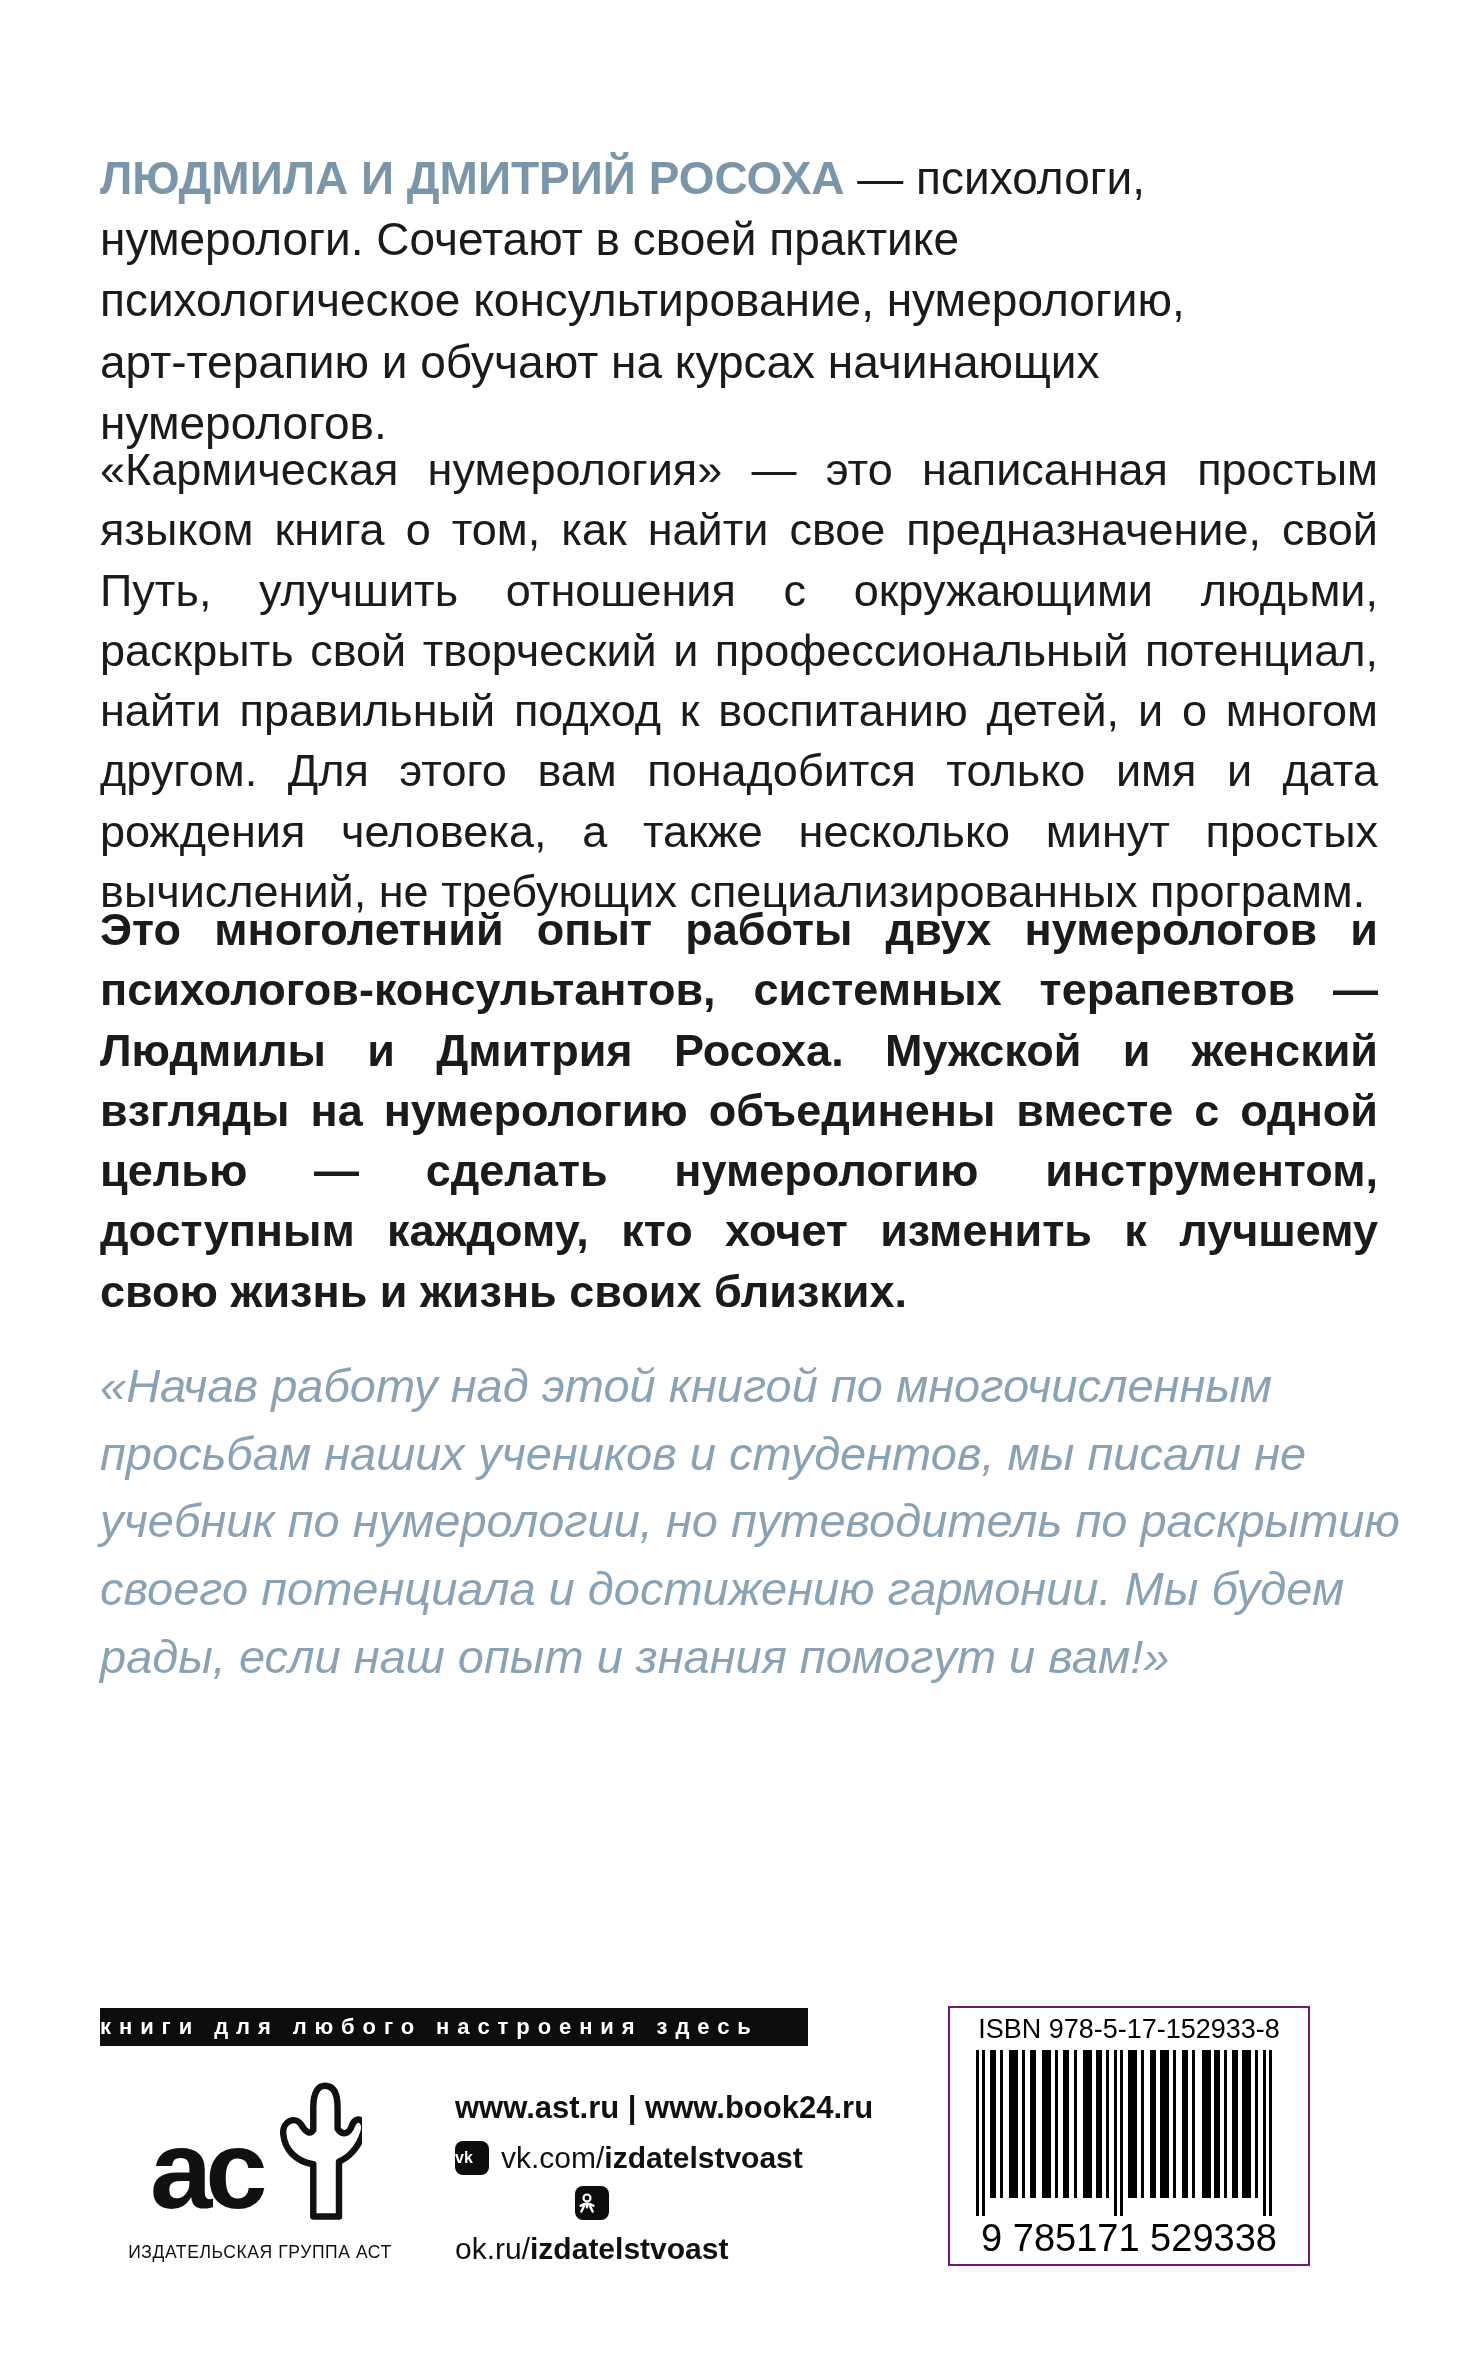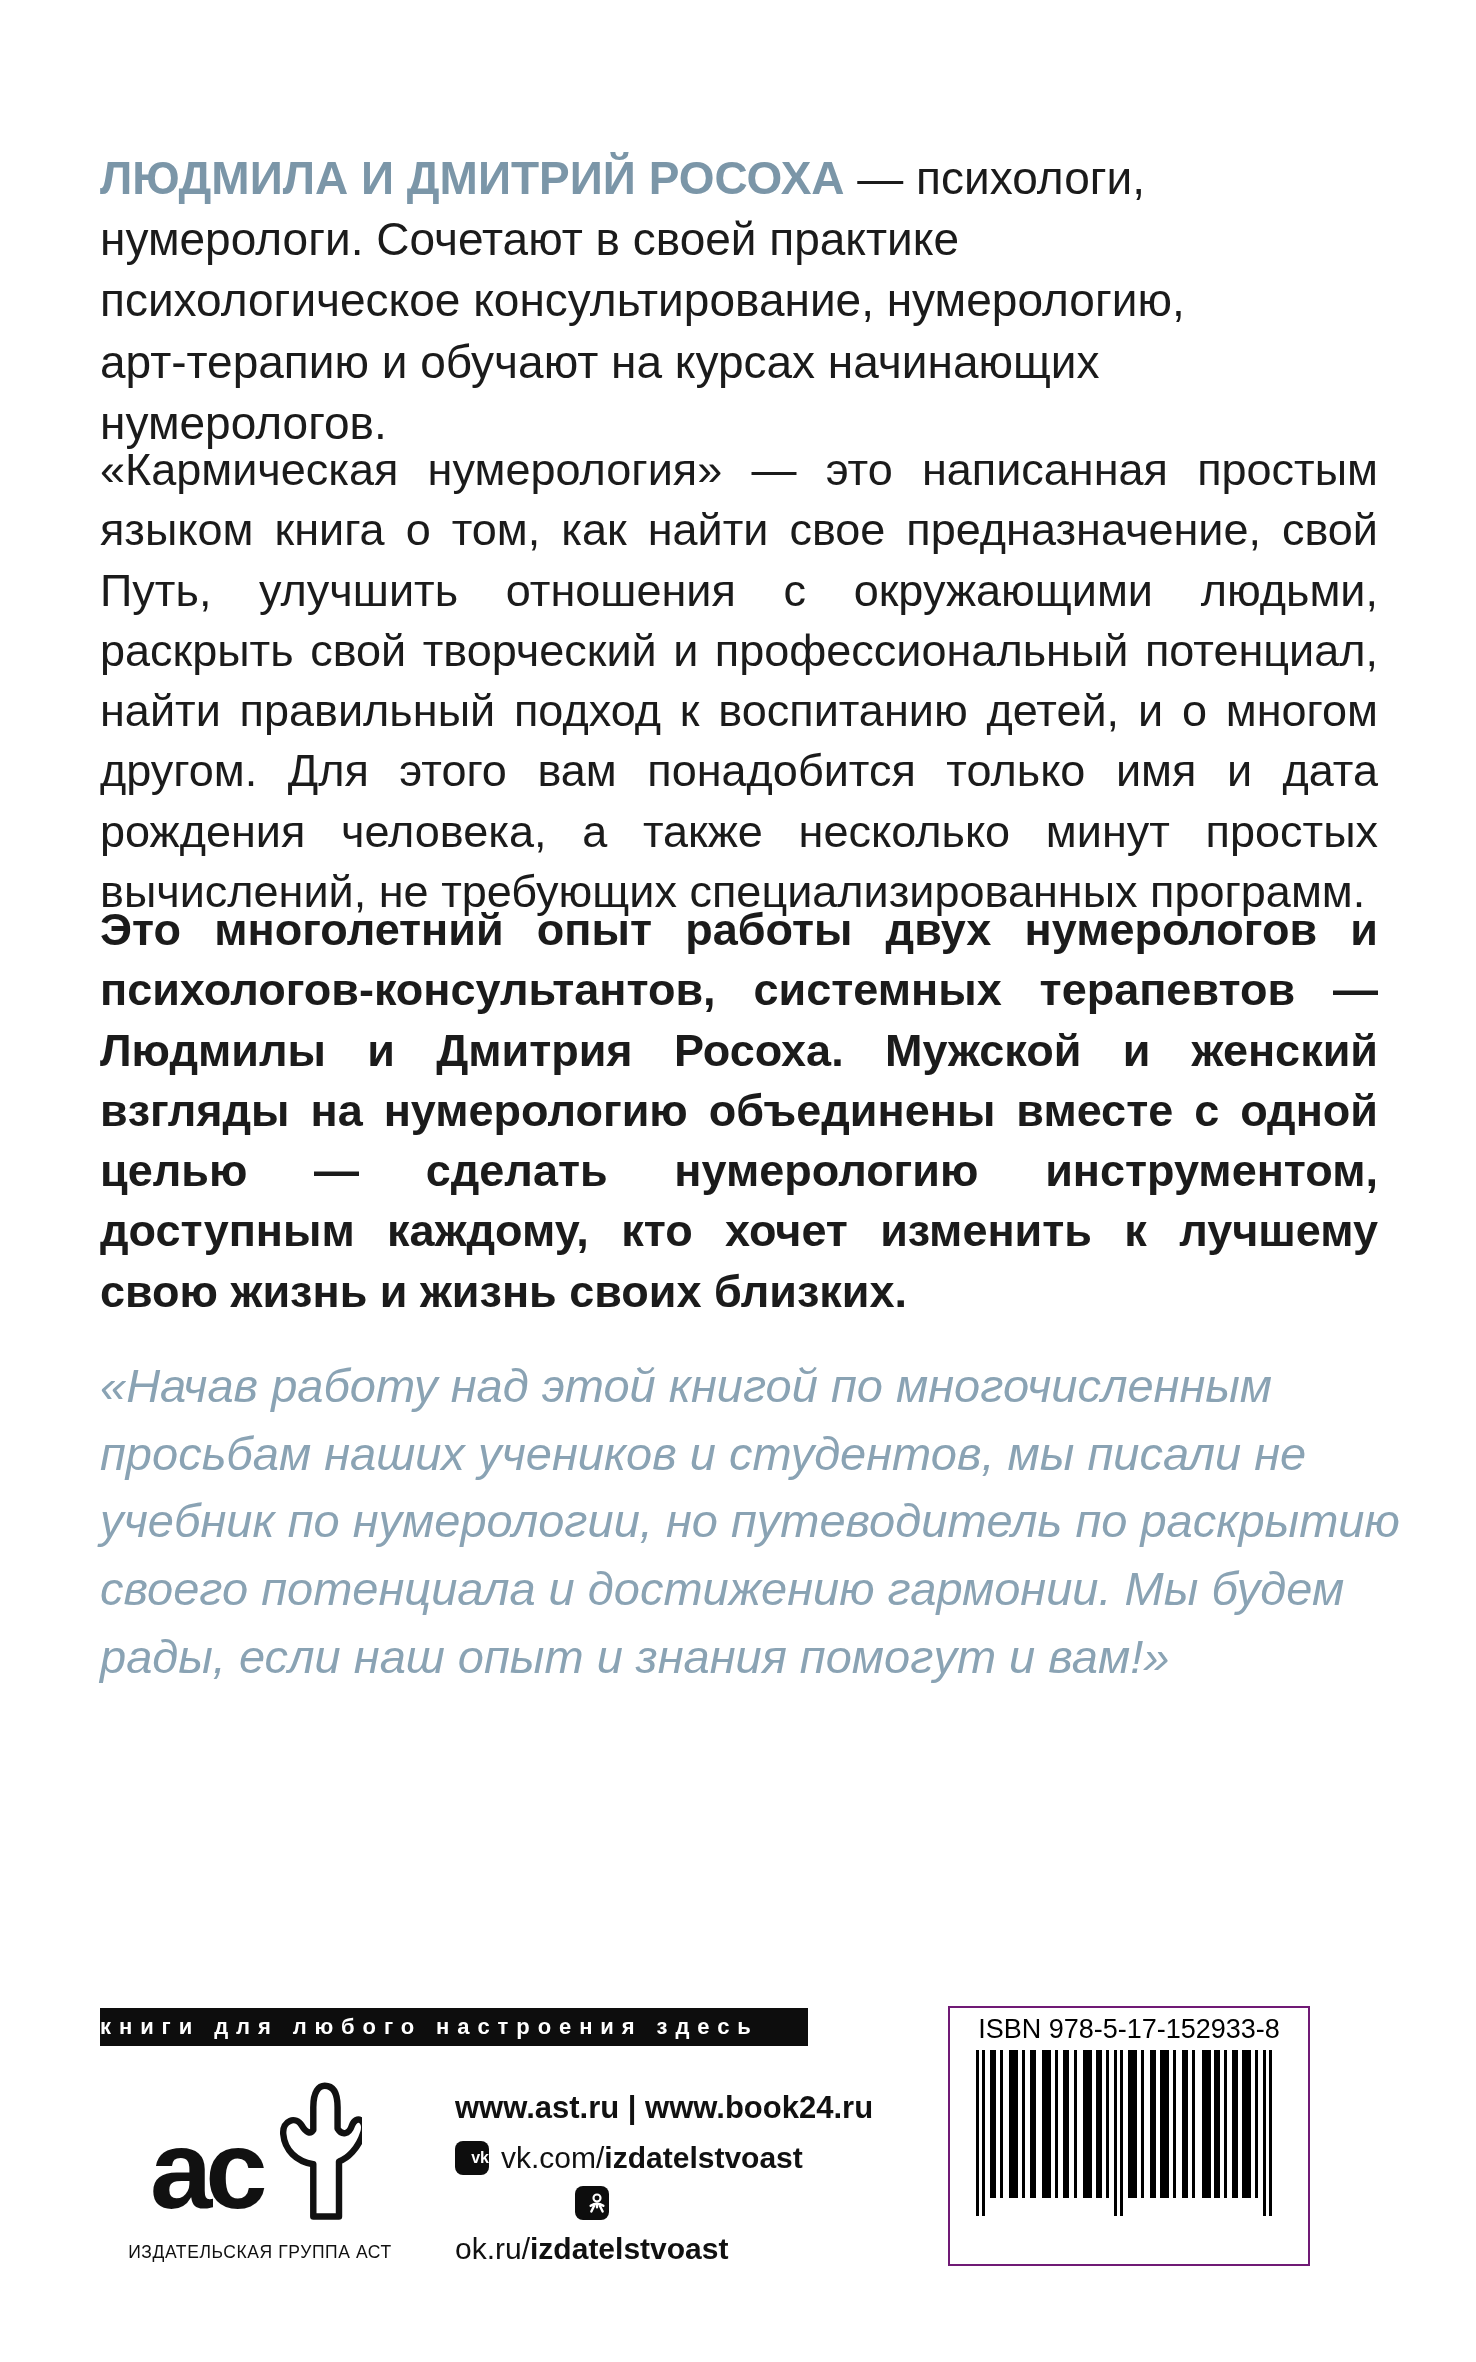--- a/index.html
+++ b/index.html
@@ -51,21 +51,21 @@
   }
   .social-line {
     position:absolute; left:455px; height:36px;
     display:flex; align-items:center; gap:12px;
     font-size:30px; color:#111;
   }
   #vk-line { top:2140px; }
   #ok-line { top:2186px;flex-direction:column; }
   .soc-icon {
     width:34px; height:34px; border-radius:8px; background:#0d0d0d;
-    display:flex; align-items:center; justify-content:flex-end; flex:0 0 auto;
+    display:flex; align-items:center; justify-content:flex-start; flex:0 0 auto;
   }
   .soc-icon .vk-glyph { color:#fff; font-weight:bold; font-size:16px; letter-spacing:0; }
   .bold { font-weight:bold; }
   .isbn-box {
     position:absolute; left:948px; top:2006px; width:362px; height:260px;
     border:2px solid #701a75; box-sizing:border-box; background:#fff;
   }
   .isbn-label {
     position:absolute; top:6px; left:0; right:0;
     text-align:center; font-size:27px; color:#000; white-space:nowrap;
@@ -160,13 +160,14 @@
         <rect x="238" y="0" width="9" height="148"></rect>
       <rect x="250" y="0" width="6" height="148"></rect>
         <rect x="260" y="0" width="3" height="148"></rect>
       <rect x="268" y="0" width="6" height="148"></rect>
         <rect x="278" y="0" width="9" height="148"></rect>
       <rect x="291" y="0" width="3" height="148"></rect>
       <rect x="299" y="0" width="3" height="166"></rect>
         <rect x="305" y="0" width="3" height="166"></rect>
     </g>
   </svg>
+  <div class="isbn-number">9 785171 529338</div>
 </div>
 
 </body></html>

